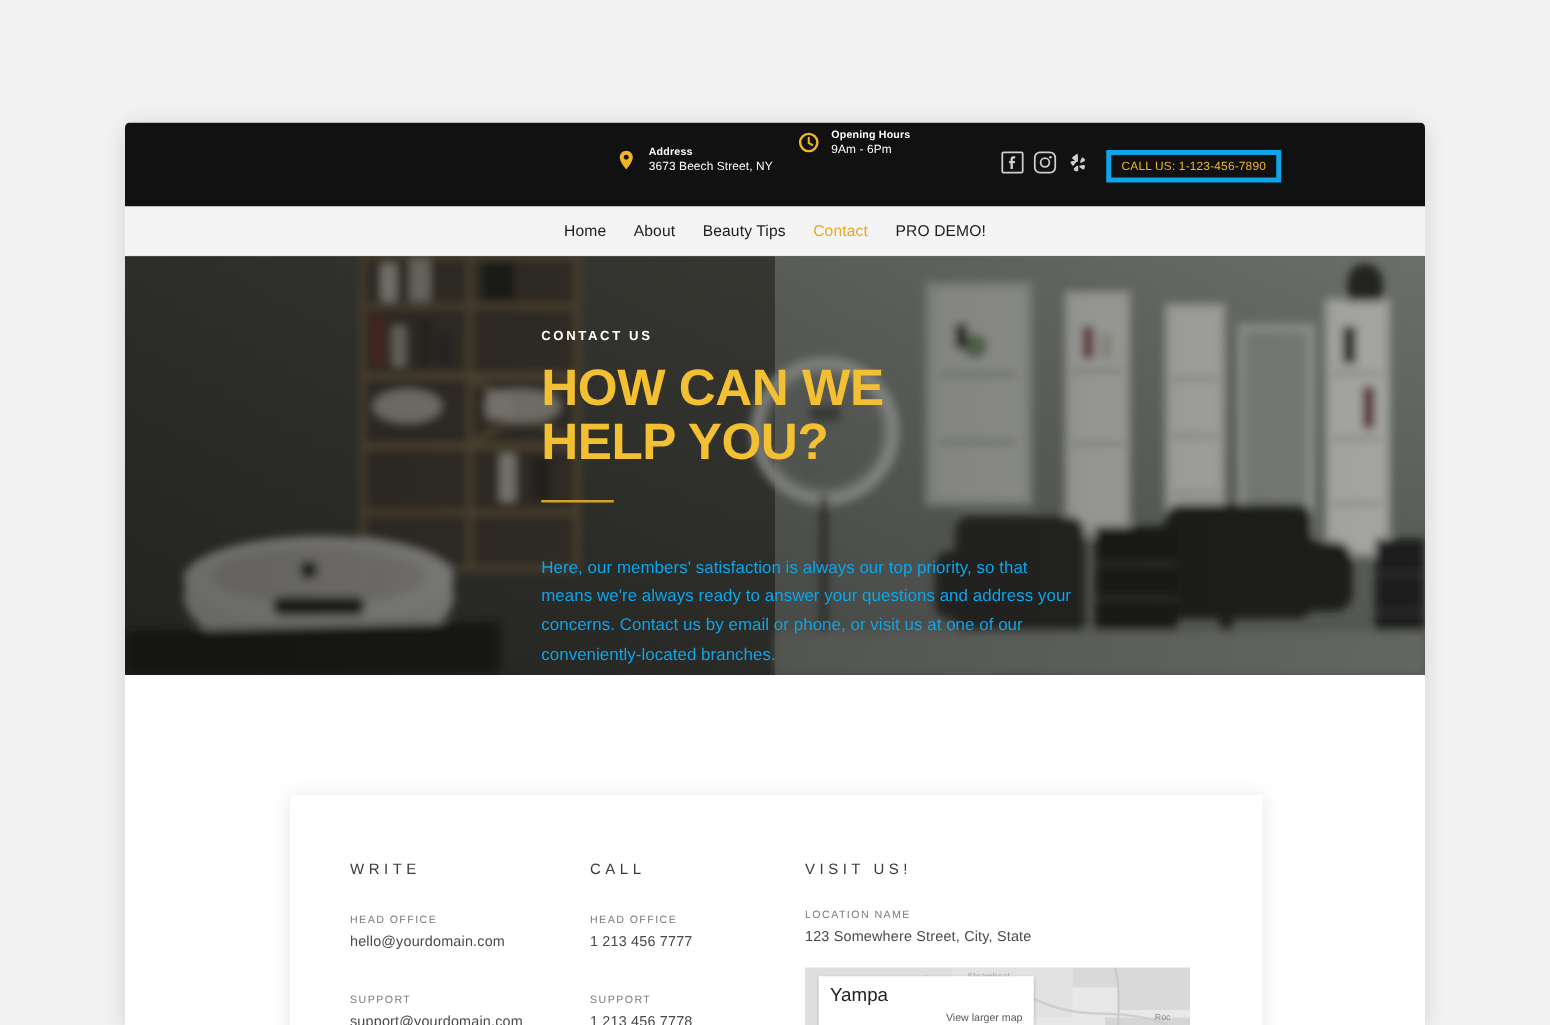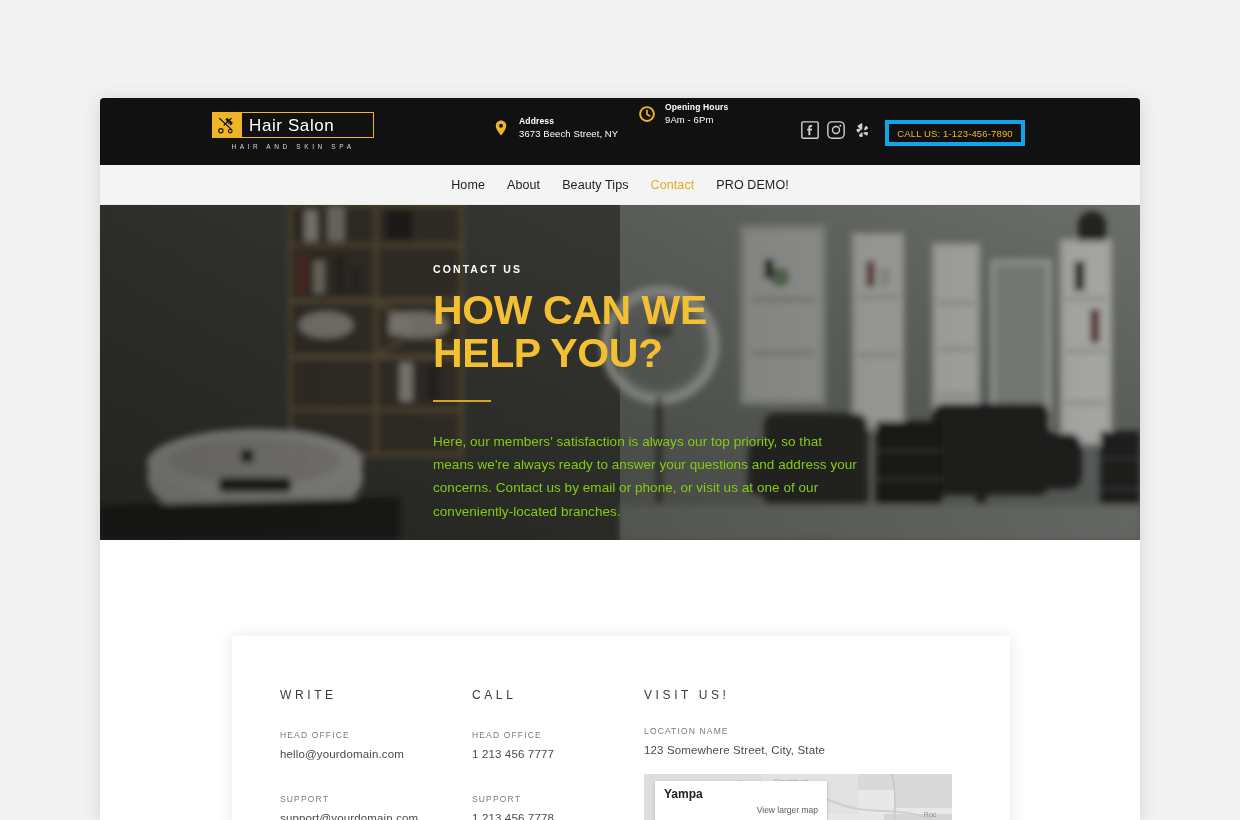--- a/index.html
+++ b/index.html
@@ -190,22 +190,22 @@
     letter-spacing: -0.4px;
     max-width: 360px;
   }
   .gold-rule {
     width: 58px;
     height: 2px;
     background: #d6a327;
     margin-top: 24px;
   }
   .hero-p {
-    margin-top: 28px;
-    color: #84cc16;
+    margin-top: 40px;
+    color: #0ea5e9;
     font-size: 13.5px;
     line-height: 1.72;
     max-width: 428px;
     letter-spacing: 0.05px;
   }
 
   
   .contact-sec {
     position: relative;
     height: 280px;
@@ -266,22 +266,22 @@
     left: 11px;
     top: 7px;
     width: 172px;
     height: 40px;
     background: #ffffff;
     box-shadow: 0 1px 3px rgba(0,0,0,0.22);
     padding: 6px 9px;
     z-index: 4;
   }
   .map-card-title {
-    font-size: 12px;
-    font-weight: 700;
+    font-size: 15px;
+    font-weight: 400;
     color: #222;
     line-height: 1.3;
   }
   .map-card-link {
     font-size: 8.5px;
     color: #5a5a5a;
     margin-top: 2px;
     cursor: pointer;
     text-align: right;
   }
@@ -296,42 +296,20 @@
   .map-lbl.steam { left: 130px; top: 3px; color:#a8a8a8; }
   .map-lbl.rmnp  { right: 4px; top: 36px; text-align: left; }
 </style>
 </head>
 <body>
 
 <div class="page-frame">
 
   <div class="topbar">
 
-    <div class="logo-wrap">
-      <div class="logo-row">
-        <div class="logo-badge">
-          <svg width="20" height="18" viewBox="0 0 24 22" aria-hidden="true">
-            <g stroke="#111" stroke-width="1.5" fill="none" stroke-linecap="round">
-              <line x1="3" y1="3" x2="17" y2="16"></line>
-              <line x1="17" y1="3" x2="8.5" y2="11"></line>
-              <circle cx="4.5" cy="18" r="2.6" stroke-width="1.4"></circle>
-              <circle cx="16" cy="18.4" r="2.2" stroke-width="1.4"></circle>
-            </g>
-            <g fill="#111">
-              <rect x="12" y="2" width="9.5" height="3.2" transform="rotate(40 12 2)"></rect>
-              <rect x="13.1" y="5.4" width="1.1" height="3" transform="rotate(40 13.1 5.4)"></rect>
-              <rect x="15.1" y="7.1" width="1.1" height="3" transform="rotate(40 15.1 7.1)"></rect>
-              <rect x="17.1" y="8.8" width="1.1" height="3" transform="rotate(40 17.1 8.8)"></rect>
-            </g>
-          </svg>
-        </div>
-        <div class="logo-name">Hair Salon</div>
-      </div>
-      <div class="logo-sub">HAIR AND SKIN SPA</div>
-    </div>
 
     <div class="hdr-info addr">
       <svg class="hdr-ico" viewBox="0 0 24 24">
         <path d="M12 2C8.1 2 5 5.1 5 9c0 5.2 7 13 7 13s7-7.8 7-13c0-3.9-3.1-7-7-7z" fill="#f0b429"></path>
         <circle cx="12" cy="9" r="2.6" fill="#111"></circle>
       </svg>
       <div>
         <div class="hdr-txt-t">Address</div>
         <div class="hdr-txt-v">3673 Beech Street, NY</div>
       </div>

